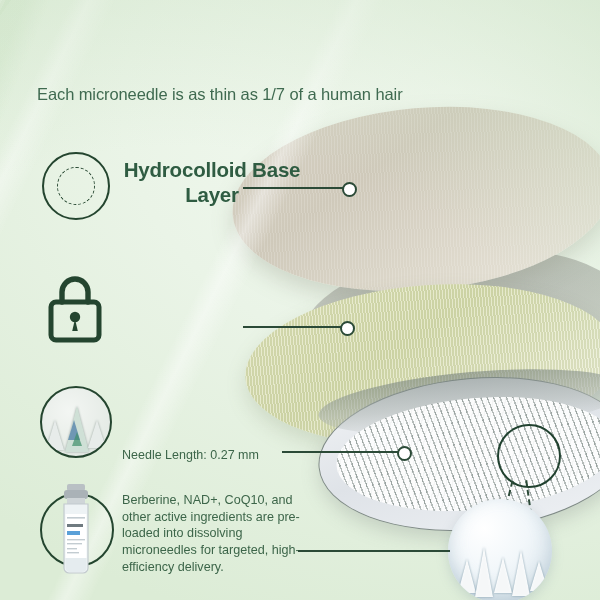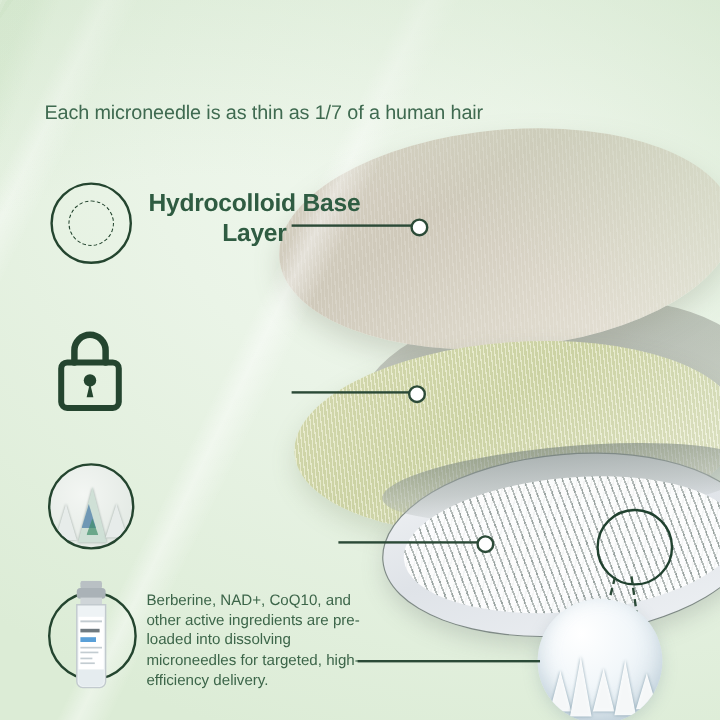--- a/index.html
+++ b/index.html
@@ -180,20 +180,21 @@
     <div class="photo-circ">
       <div style="position:relative;width:68px;height:68px;">
         <div class="mini-cone" style="position:absolute;left:4px;bottom:6px;border-bottom-width:30px;border-left-width:9px;border-right-width:9px;"></div>
         <div class="mini-cone" style="position:absolute;left:23px;bottom:4px;border-bottom-width:46px;border-left-width:12px;border-right-width:12px;border-bottom-color:#cfe0d6;"></div>
         <div class="mini-cone" style="position:absolute;left:46px;bottom:8px;border-bottom-width:28px;border-left-width:9px;border-right-width:9px;"></div>
         <div style="position:absolute;left:26px;bottom:16px;width:12px;height:20px;background:#4f7fa8;opacity:.75;clip-path:polygon(50% 0,100% 100%,0 100%);"></div>
         <div style="position:absolute;left:30px;bottom:10px;width:10px;height:14px;background:#3f8f6a;opacity:.7;clip-path:polygon(50% 0,100% 100%,0 100%);"></div>
       </div>
     </div>
   </div>
+  <div class="fsub" style="left:122px;top:448px;">Needle Length: 0.27 mm</div>
   <div class="conn" style="left:282px;top:451px;width:118px;"></div>
   <div class="dot" style="left:397px;top:446px;"></div>
 
   <div class="icon" style="left:40px;top:493px;">
     <div class="ring-only"></div>
     <div class="vial" style="left:19px;top:-9px;">
       <svg width="34" height="92" viewBox="0 0 34 92">
         <rect x="8" y="0" width="18" height="7" rx="2" fill="#b9c0c4"></rect>
         <rect x="5" y="6" width="24" height="9" rx="3" fill="#aab2b7"></rect>
         <rect x="8" y="14" width="18" height="6" fill="#cfd5d8"></rect>

